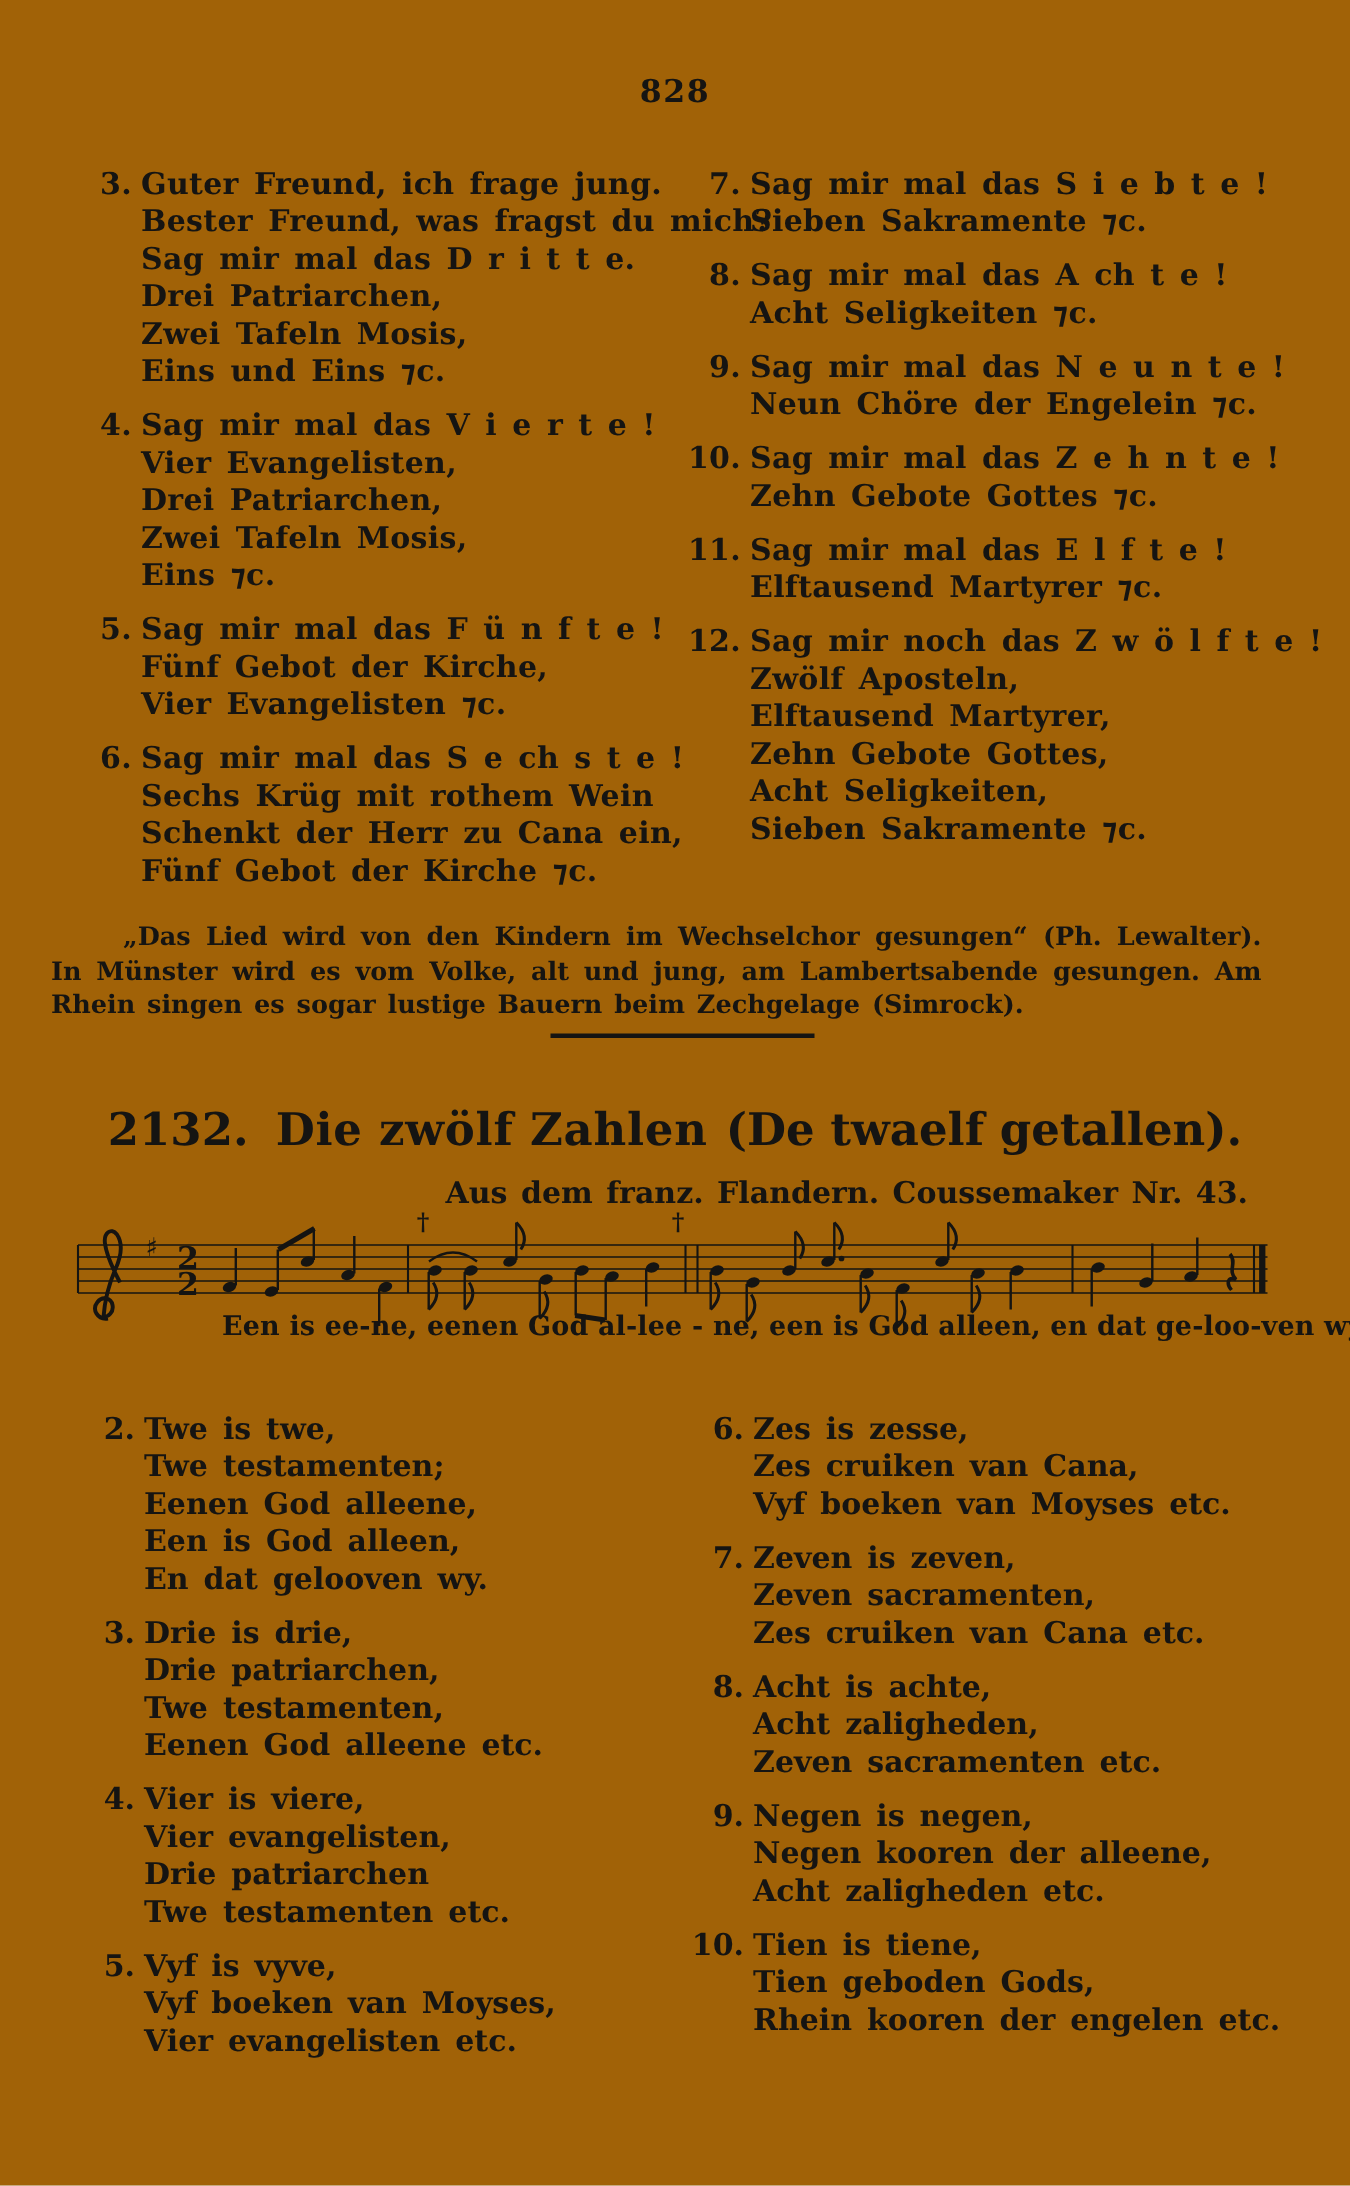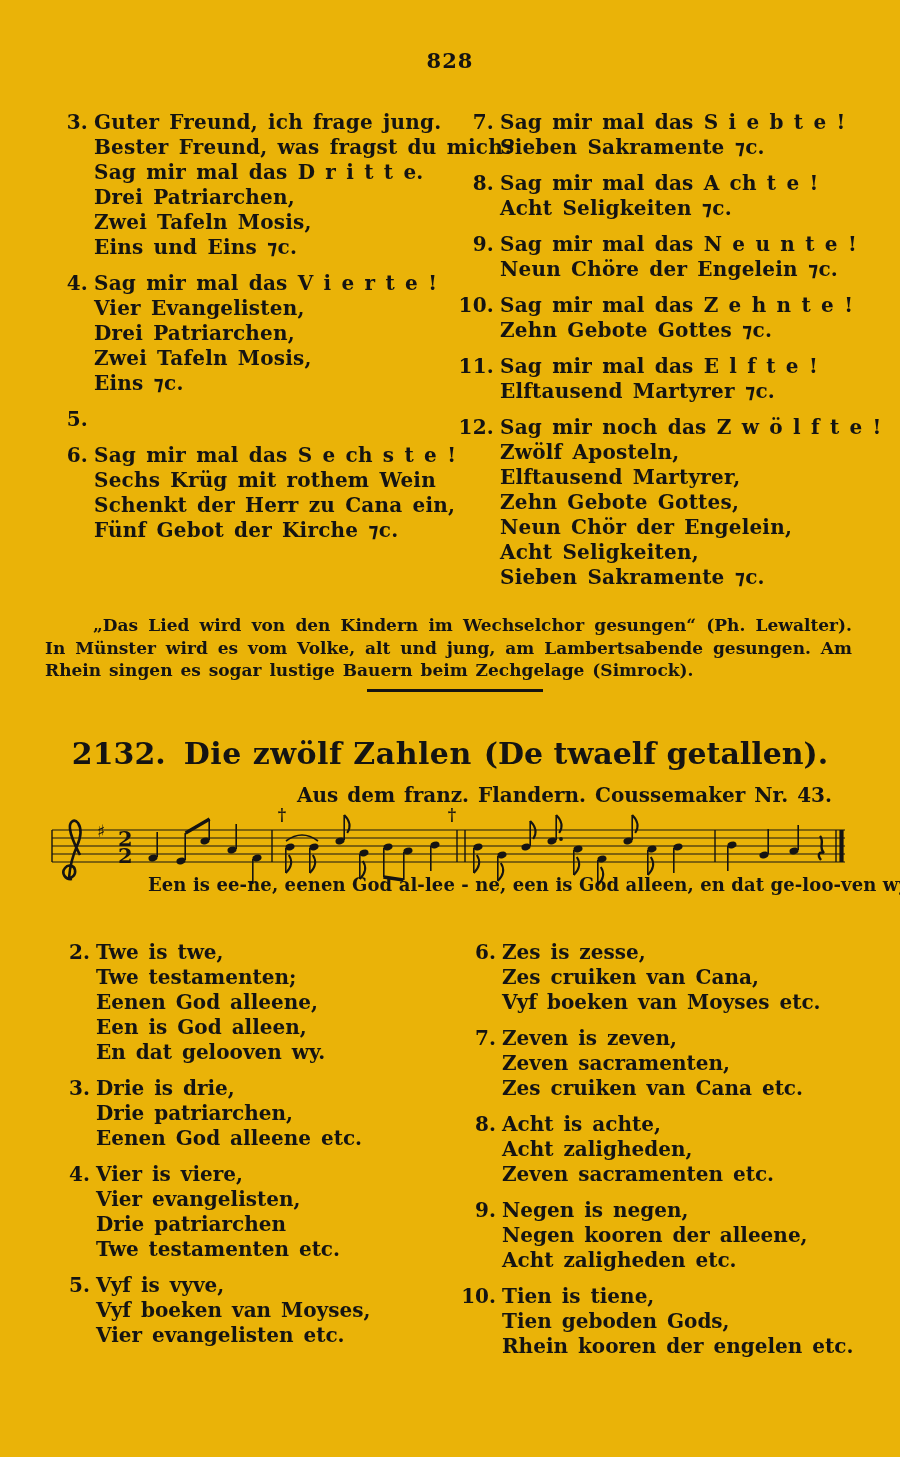--- a/index.html
+++ b/index.html
@@ -1,18 +1,18 @@
 <!DOCTYPE html>
 <html><head>
 <meta charset="utf-8">
 <style>
   html,body{margin:0;padding:0;background:#e8e6e0;}
   .page{
     position:relative;width:900px;height:1457px;margin:0 auto;
-    background:#eab308;color:#151412;overflow:hidden;
+    background:#a16207;color:#151412;overflow:hidden;
     font-family:"DejaVu Serif","DejaVu Sans",serif;
   }
   .abs{position:absolute;}
   .page-number{
     top:48px;left:0;width:900px;text-align:center;
     font-size:21px;font-weight:700;letter-spacing:1px;
   }
   
   .vcol{position:absolute;}
   .col-g-left{left:54px;top:110px;width:400px;}
@@ -23,21 +23,21 @@
   .col-d-left .verse,.col-d-right .verse{margin-bottom:11px;}
   .vnum{flex:0 0 34px;text-align:right;padding-right:6px;
     font-size:20px;font-weight:700;line-height:25px;}
   .col-g-right .vnum,.col-d-right .vnum{flex:0 0 38px;}
   .vlines{flex:1;}
   .vline{font-size:20px;font-weight:700;line-height:25px;
     word-spacing:3px;white-space:nowrap;}
   .fraktur .vline,.fraktur .vnum{letter-spacing:0.2px;}
   
   .song-note{
-    left:45px;top:614px;width:807px;
+    left:34px;top:614px;width:807px;
     font-size:17px;font-weight:700;line-height:22.5px;
     text-align:justify;text-indent:48px;word-spacing:2px;
   }
   .divider{left:367px;top:689px;width:176px;height:2.5px;background:#151412;}
   
   .song-title{
     left:0;top:736px;width:900px;text-align:center;
     font-size:30px;font-weight:700;white-space:nowrap;
   }
   .song-title .t-num{margin-right:18px;}
@@ -80,20 +80,25 @@
         <div class="vlines">
           <div class="vline">Sag mir mal das V i e r t e !</div>
           <div class="vline">Vier Evangelisten,</div>
           <div class="vline">Drei Patriarchen,</div>
           <div class="vline">Zwei Tafeln Mosis,</div>
           <div class="vline">Eins ⁊c.</div>
         </div>
       </div>
       <div class="verse">
         <span class="vnum">5.</span>
+        <div class="vlines">
+          <div class="vline">Sag mir mal das F ü n f t e !</div>
+          <div class="vline">Fünf Gebot der Kirche,</div>
+          <div class="vline">Vier Evangelisten ⁊c.</div>
+        </div>
       </div>
       <div class="verse">
         <span class="vnum">6.</span>
         <div class="vlines">
           <div class="vline">Sag mir mal das S e ch s t e !</div>
           <div class="vline">Sechs Krüg mit rothem Wein</div>
           <div class="vline">Schenkt der Herr zu Cana ein,</div>
           <div class="vline">Fünf Gebot der Kirche ⁊c.</div>
         </div>
       </div>
@@ -134,21 +139,20 @@
           <div class="vline">Elftausend Martyrer ⁊c.</div>
         </div>
       </div>
       <div class="verse">
         <span class="vnum">12.</span>
         <div class="vlines">
           <div class="vline">Sag mir noch das Z w ö l f t e !</div>
           <div class="vline">Zwölf Aposteln,</div>
           <div class="vline">Elftausend Martyrer,</div>
           <div class="vline">Zehn Gebote Gottes,</div>
-          <div class="vline">Neun Chör der Engelein,</div>
           <div class="vline">Acht Seligkeiten,</div>
           <div class="vline">Sieben Sakramente ⁊c.</div>
         </div>
       </div>
     </div>
 
   <p class="abs song-note fraktur" style="margin:0">„Das Lied wird von den Kindern im Wechselchor gesungen“ (Ph. Lewalter).  In Münster wird es vom Volke, alt und jung, am Lambertsabende gesungen.  Am Rhein singen es sogar lustige Bauern beim Zechgelage (Simrock).</p>
 
   <div class="abs divider"></div>
 
@@ -259,20 +263,21 @@
           <div class="vline">Eenen God alleene,</div>
           <div class="vline">Een is God alleen,</div>
           <div class="vline">En dat gelooven wy.</div>
         </div>
       </div>
       <div class="verse">
         <span class="vnum">3.</span>
         <div class="vlines">
           <div class="vline">Drie is drie,</div>
           <div class="vline">Drie patriarchen,</div>
+          <div class="vline">Twe testamenten,</div>
           <div class="vline">Eenen God alleene etc.</div>
         </div>
       </div>
       <div class="verse">
         <span class="vnum">4.</span>
         <div class="vlines">
           <div class="vline">Vier is viere,</div>
           <div class="vline">Vier evangelisten,</div>
           <div class="vline">Drie patriarchen</div>
           <div class="vline">Twe testamenten etc.</div>

